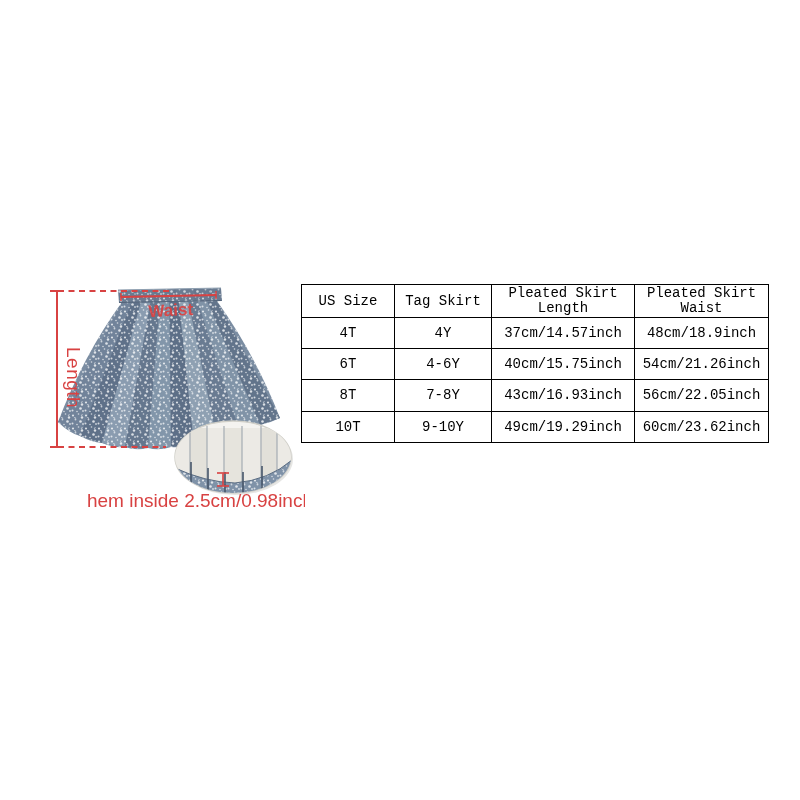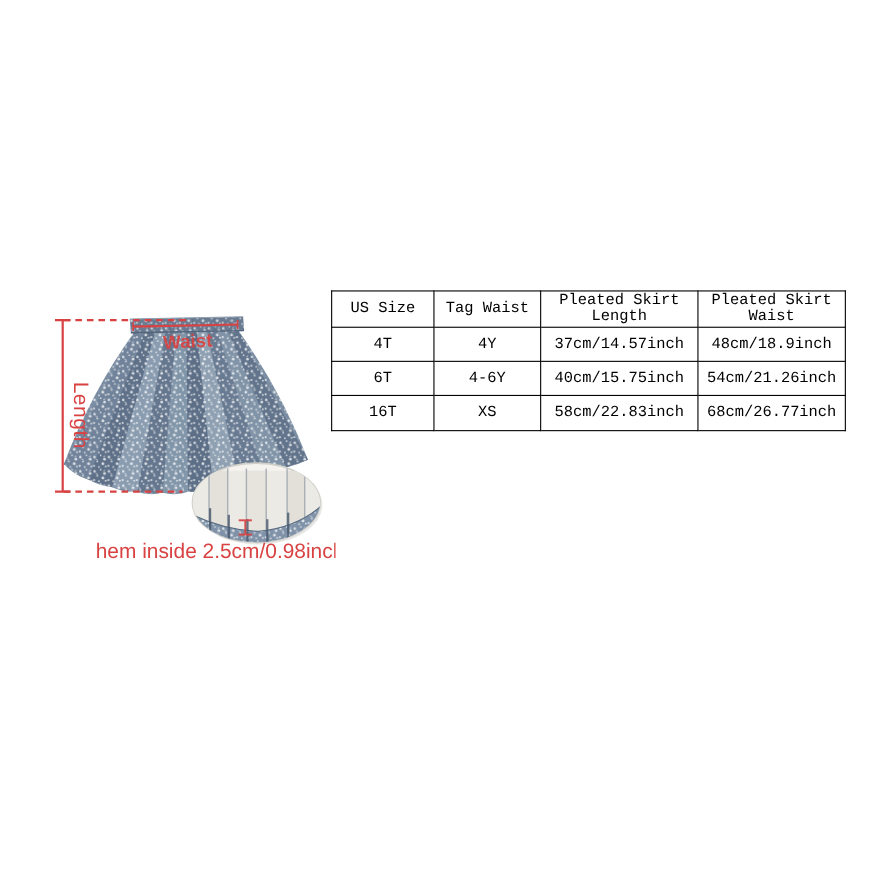--- a/index.html
+++ b/index.html
@@ -2,21 +2,21 @@
 <html><head>
 <meta charset="utf-8">
 <style>
   html,body{margin:0;padding:0;background:#fff;}
   .canvas{
     position:relative;width:800px;height:800px;background:#ffffff;
     font-family:"Liberation Sans",sans-serif;overflow:hidden;
   }
   
   .size-table{
-    position:absolute;left:301px;top:264px;
+    position:absolute;left:301px;top:284px;
     border-collapse:collapse;table-layout:fixed;border-radius:14px;
   }
   .size-table th,.size-table td{
     border:1px solid #000;
     font-family:"Liberation Mono","DejaVu Sans Mono",monospace;
     font-size:14px;font-weight:normal;color:#000;
     text-align:center;vertical-align:middle;padding:0;
     position:relative;overflow:hidden;
   }
   .size-table th{height:32px;line-height:15px;white-space:pre-line;}
@@ -142,42 +142,48 @@
   <table class="size-table">
     <colgroup>
       <col style="width:93px">
         <col style="width:97px">
         <col style="width:143px">
         <col style="width:134px">
     </colgroup>
     <thead>
       <tr>
         <th>US Size</th>
-        <th>Tag Waist</th>
+        <th>Tag Skirt</th>
         <th>Pleated Skirt
 Length</th>
         <th>Pleated Skirt
 Waist</th>
       </tr>
     </thead>
     <tbody>
       <tr>
         <td>4T</td>
         <td>4Y</td>
         <td>37cm/14.57inch</td>
         <td>48cm/18.9inch</td>
       </tr>
       <tr>
         <td>6T</td>
         <td>4-6Y</td>
         <td>40cm/15.75inch</td>
         <td>54cm/21.26inch</td>
       </tr>
       <tr>
-        <td>16T</td>
-        <td>XS</td>
-        <td>58cm/22.83inch</td>
-        <td>68cm/26.77inch</td>
+        <td>8T</td>
+        <td>7-8Y</td>
+        <td>43cm/16.93inch</td>
+        <td>56cm/22.05inch</td>
+      </tr>
+      <tr>
+        <td>10T</td>
+        <td>9-10Y</td>
+        <td>49cm/19.29inch</td>
+        <td>60cm/23.62inch</td>
       </tr>
     </tbody>
   </table>
 
 </div>
 
 </body></html>

